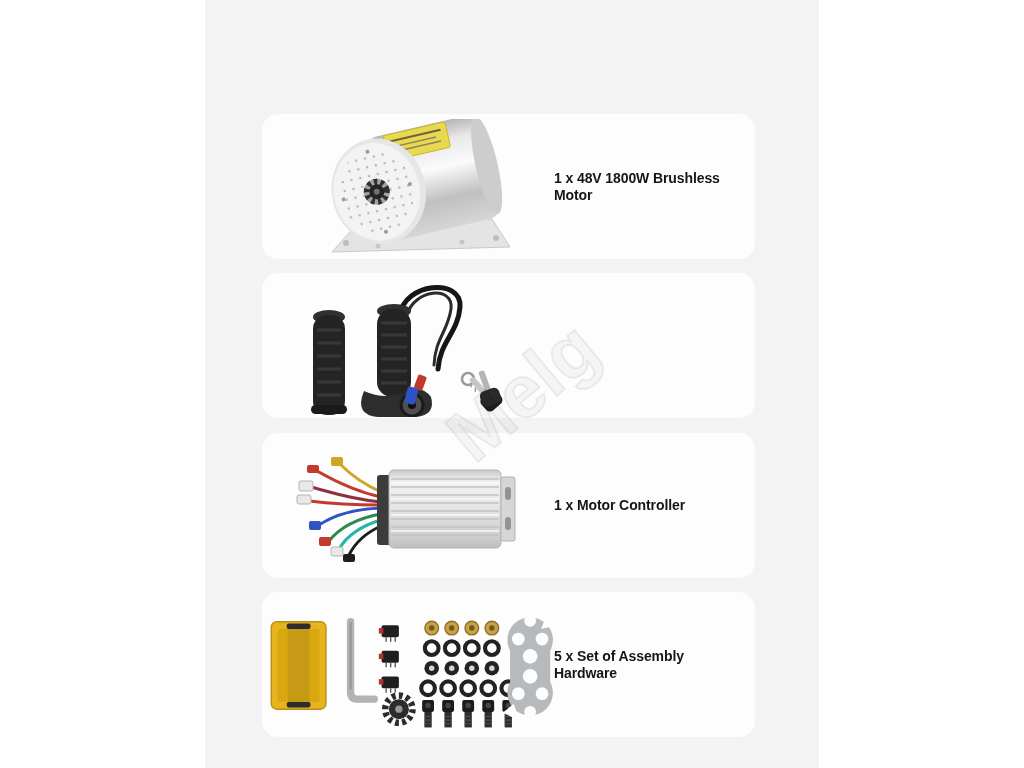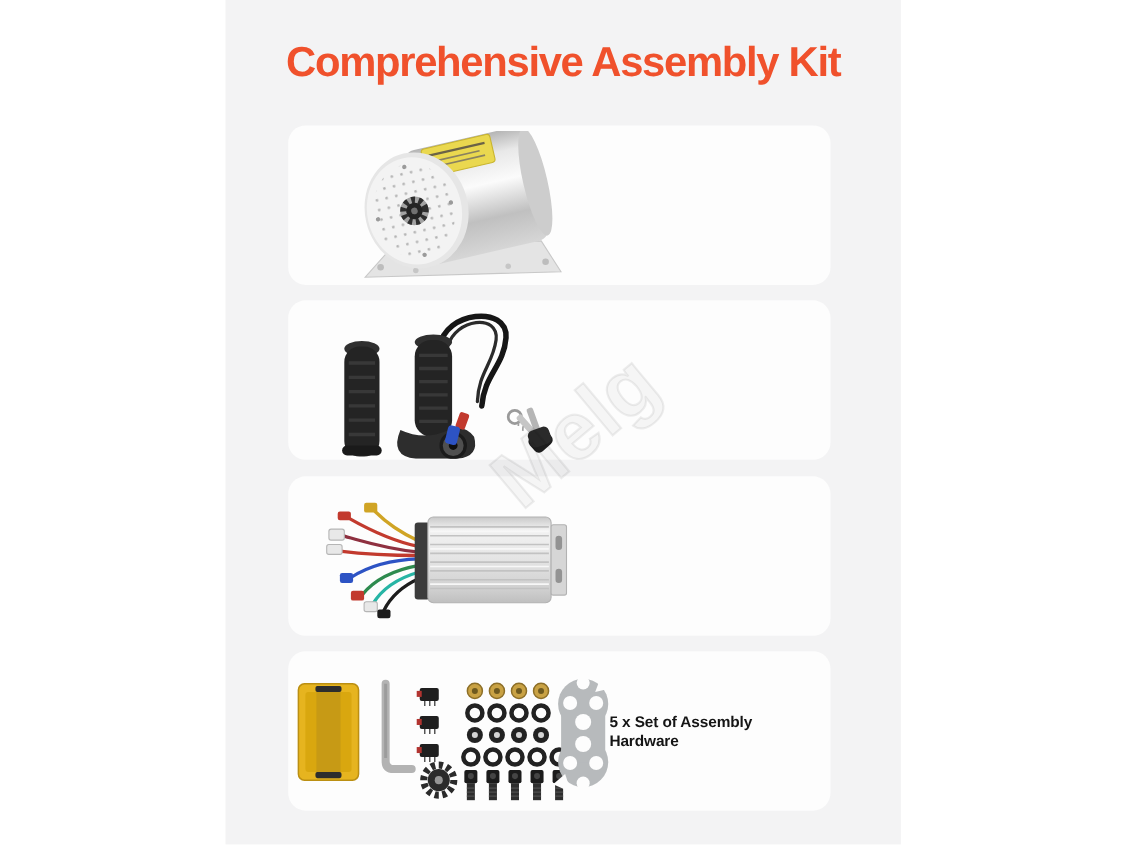--- a/index.html
+++ b/index.html
@@ -17,21 +17,20 @@
              font-size:74px;font-weight:bold;color:rgba(0,0,0,0.03);
              -webkit-text-stroke:2px rgba(0,0,0,0.065);pointer-events:none;}
   svg{display:block;}
 </style>
 </head>
 <body>
 
 <div class="page">
   <div class="panel"></div>
 
-  <div class="title">Comprehensive Assembly Kit</div>
 
   <div class="card" style="top:114px">
     <div class="imgwrap">
       <svg width="225" height="136" viewBox="0 0 225 136">
         <defs>
           <linearGradient id="mbody" x1="0" y1="0" x2="0" y2="1">
             <stop offset="0" stop-color="#b5b5b5"></stop>
               <stop offset="0.18" stop-color="#e8e8e8"></stop>
             <stop offset="0.42" stop-color="#fbfbfb"></stop>
               <stop offset="0.72" stop-color="#c0c0c0"></stop>
@@ -60,20 +59,21 @@
             <circle cx="46" cy="66" r="2" fill="#9a9a9a"></circle>
           <circle cx="114" cy="66" r="2" fill="#9a9a9a"></circle>
             <circle cx="80" cy="107" r="2" fill="#9a9a9a"></circle>
           <circle cx="80" cy="66" r="13" fill="#a3a3a3"></circle>
           <circle cx="80" cy="66" r="10" fill="none" stroke="#2e2e2e" stroke-width="6" stroke-dasharray="3.4 3.2"></circle>
           <circle cx="80" cy="66" r="7.5" fill="#232323"></circle>
           <circle cx="80" cy="66" r="3" fill="#707070"></circle>
         </g>
       </svg>
     </div>
+    <div class="label">1 x 48V 1800W Brushless Motor</div>
   </div>
 
   <div class="card" style="top:273px">
     <div class="imgwrap">
       <svg width="240" height="142" viewBox="0 0 240 142">
         <path d="M112 40 C116 8 174 2 172 32 C170 58 152 66 150 94" fill="none" stroke="#161616" stroke-width="5" stroke-linecap="round"></path>
         <path d="M119 40 C126 14 166 10 163 34 C160 56 147 64 146 90" fill="none" stroke="#2b2b2b" stroke-width="3" stroke-linecap="round"></path>
         <ellipse cx="41" cy="42" rx="16" ry="7" fill="#303030"></ellipse>
         <rect x="25" y="40" width="32" height="100" rx="14" fill="#242424"></rect>
         <path d="M29 55 h24 M29 68 h24 M29 81 h24 M29 94 h24 M29 107 h24 M29 120 h24" stroke="#383838" stroke-width="3"></path>
@@ -132,20 +132,21 @@
         <rect x="52" y="117" width="12" height="8" rx="2" fill="#1d1d1d"></rect>
         <rect x="86" y="38" width="14" height="70" rx="3" fill="#3c3c3c"></rect>
         <rect x="98" y="33" width="112" height="78" rx="5" fill="url(#cbody)" stroke="#b2b2b2" stroke-width="1"></rect>
         <path d="M100 42 h108 M100 50 h108 M100 58 h108 M100 66 h108 M100 74 h108 M100 82 h108 M100 90 h108 M100 98 h108" stroke="#c2c2c2" stroke-width="1.5"></path>
         <path d="M100 46 h108 M100 62 h108 M100 78 h108 M100 94 h108" stroke="#f7f7f7" stroke-width="1.5"></path>
         <rect x="210" y="40" width="14" height="64" rx="2" fill="#d6d6d6" stroke="#b2b2b2"></rect>
         <rect x="214" y="50" width="6" height="13" rx="3" fill="#939393"></rect>
         <rect x="214" y="80" width="6" height="13" rx="3" fill="#939393"></rect>
       </svg>
     </div>
+    <div class="label">1 x Motor Controller</div>
   </div>
 
   <div class="card" style="top:592px">
     <div class="imgwrap">
       <svg width="292" height="134" viewBox="0 0 320 147">
         <rect x="10" y="26" width="60" height="96" rx="6" fill="#e6b41f" stroke="#bb8f12" stroke-width="1.5"></rect>
         <rect x="17" y="34" width="46" height="80" rx="3" fill="#d9a70f"></rect>
         <rect x="28" y="34" width="24" height="80" fill="#c79a15"></rect>
         <rect x="27" y="28" width="26" height="6" rx="2" fill="#2d2d2d"></rect>
         <rect x="27" y="114" width="26" height="6" rx="2" fill="#2d2d2d"></rect>

